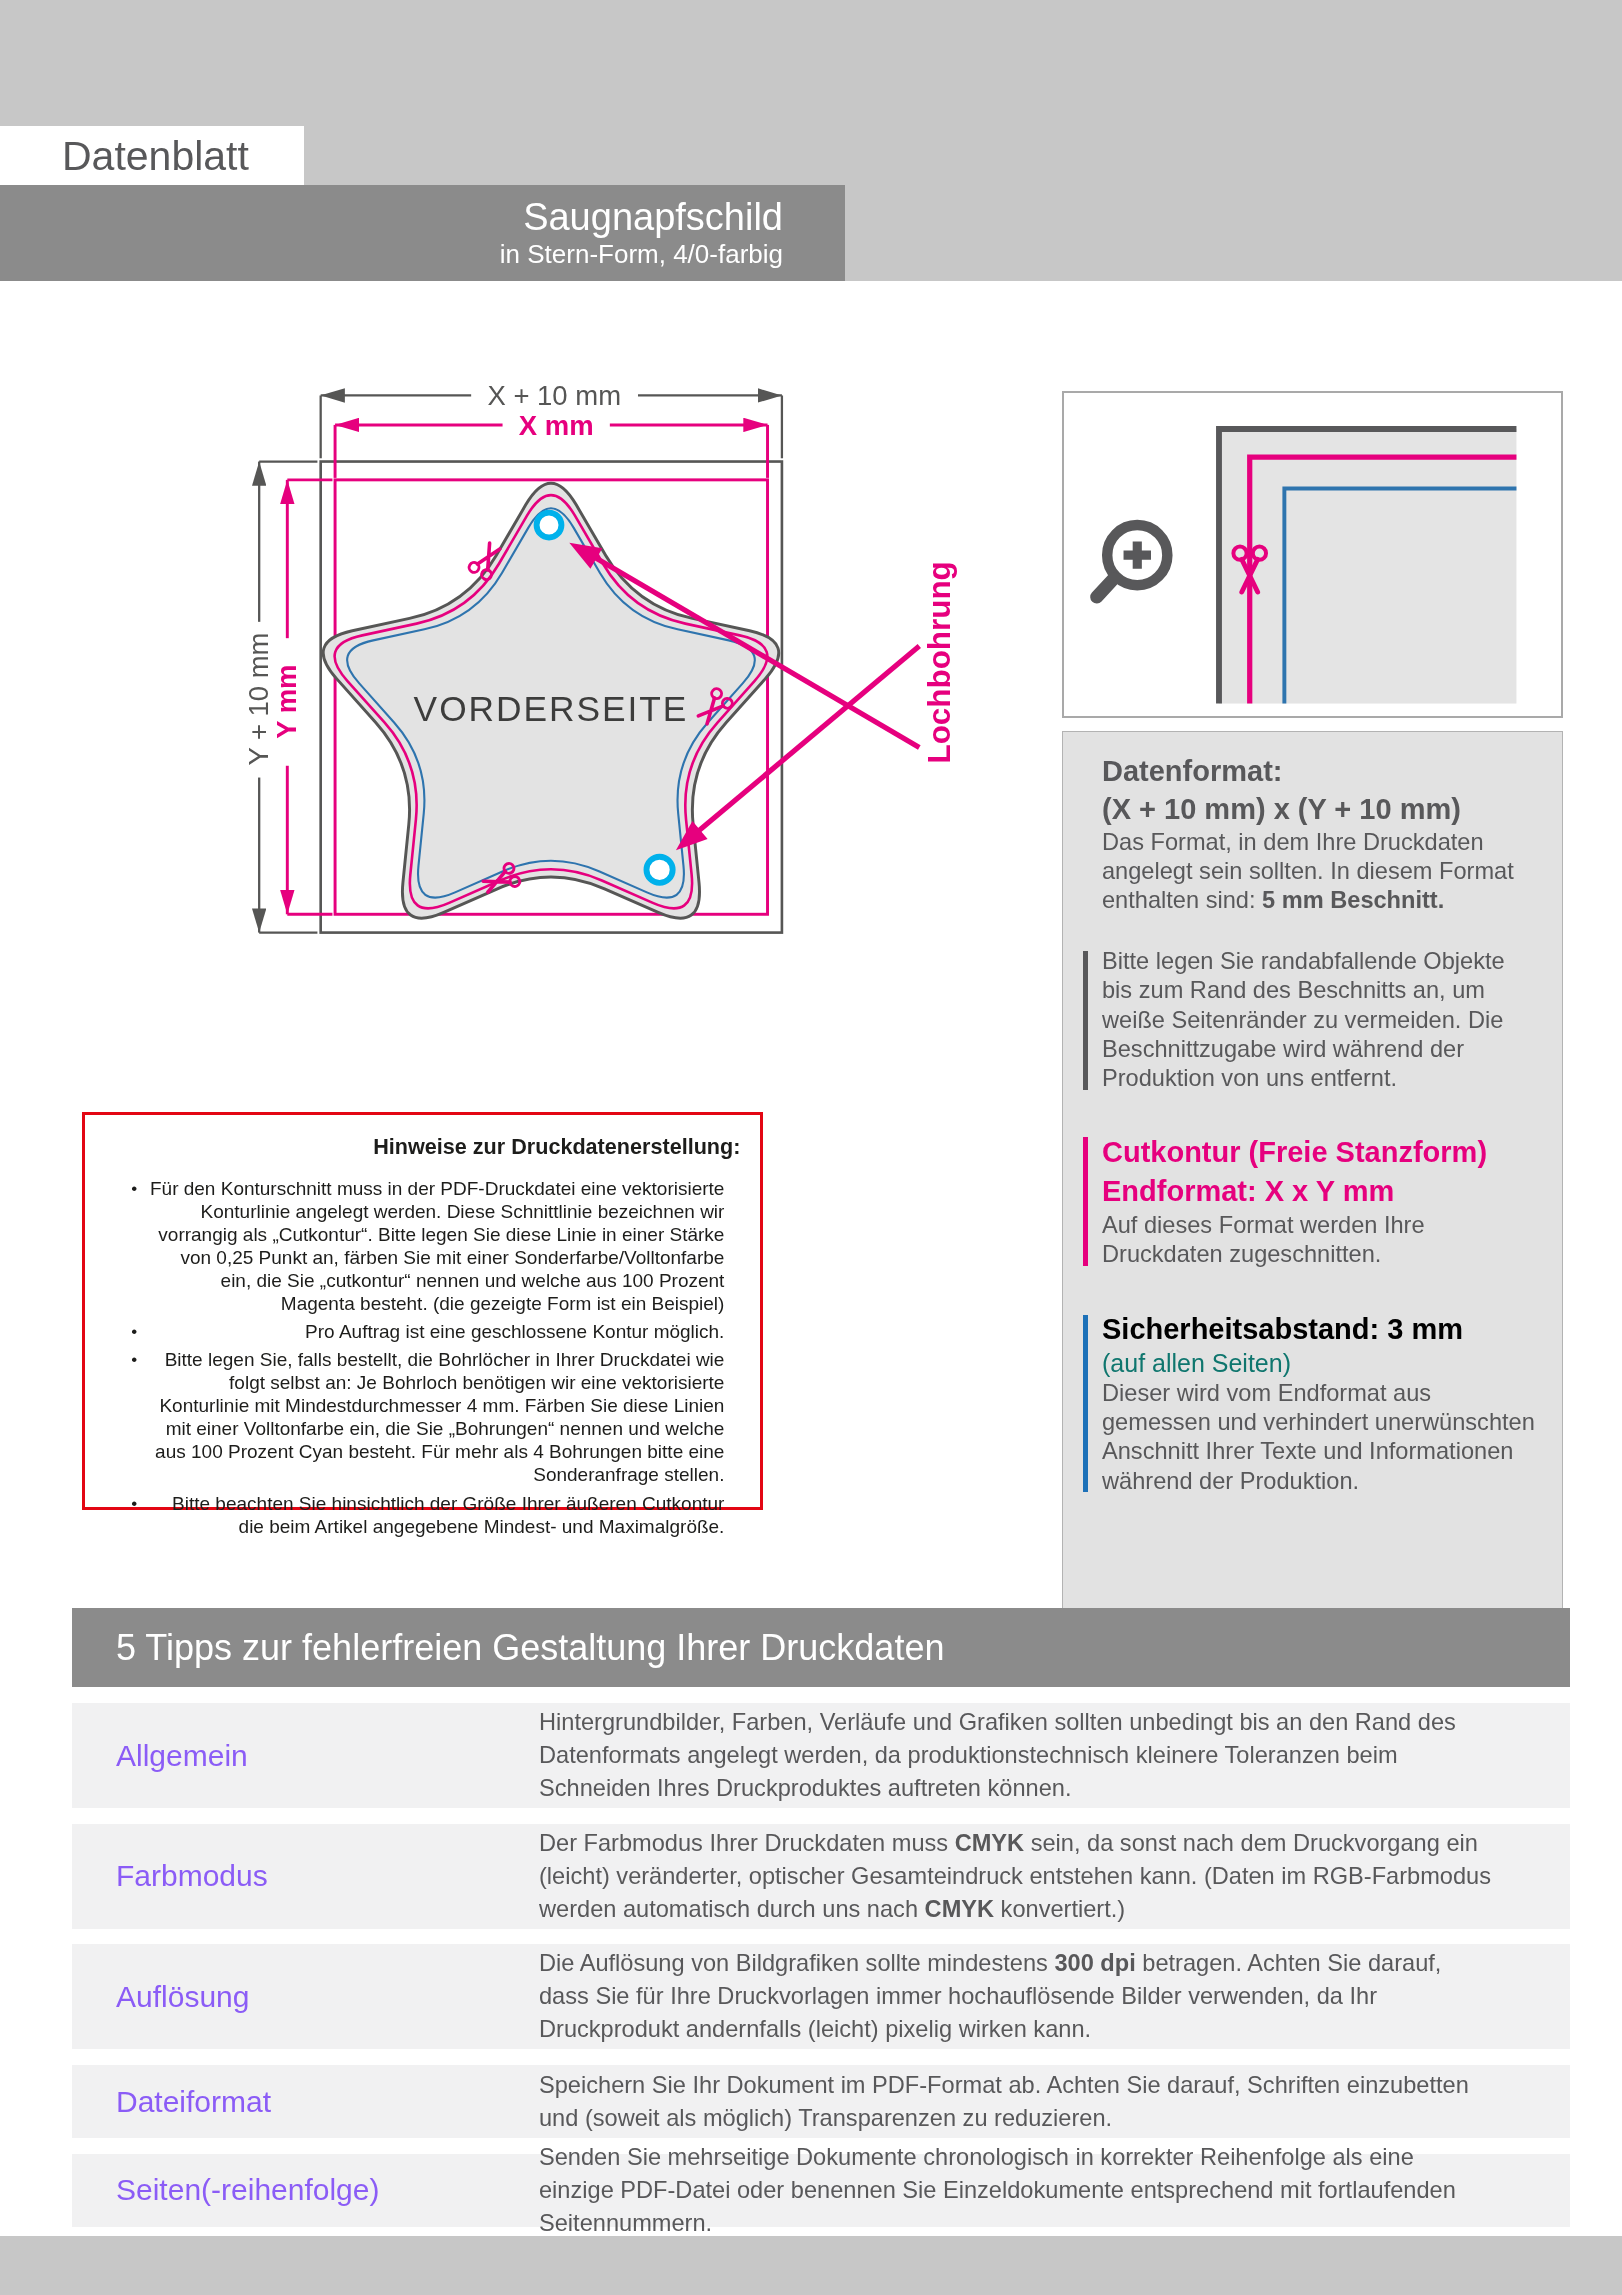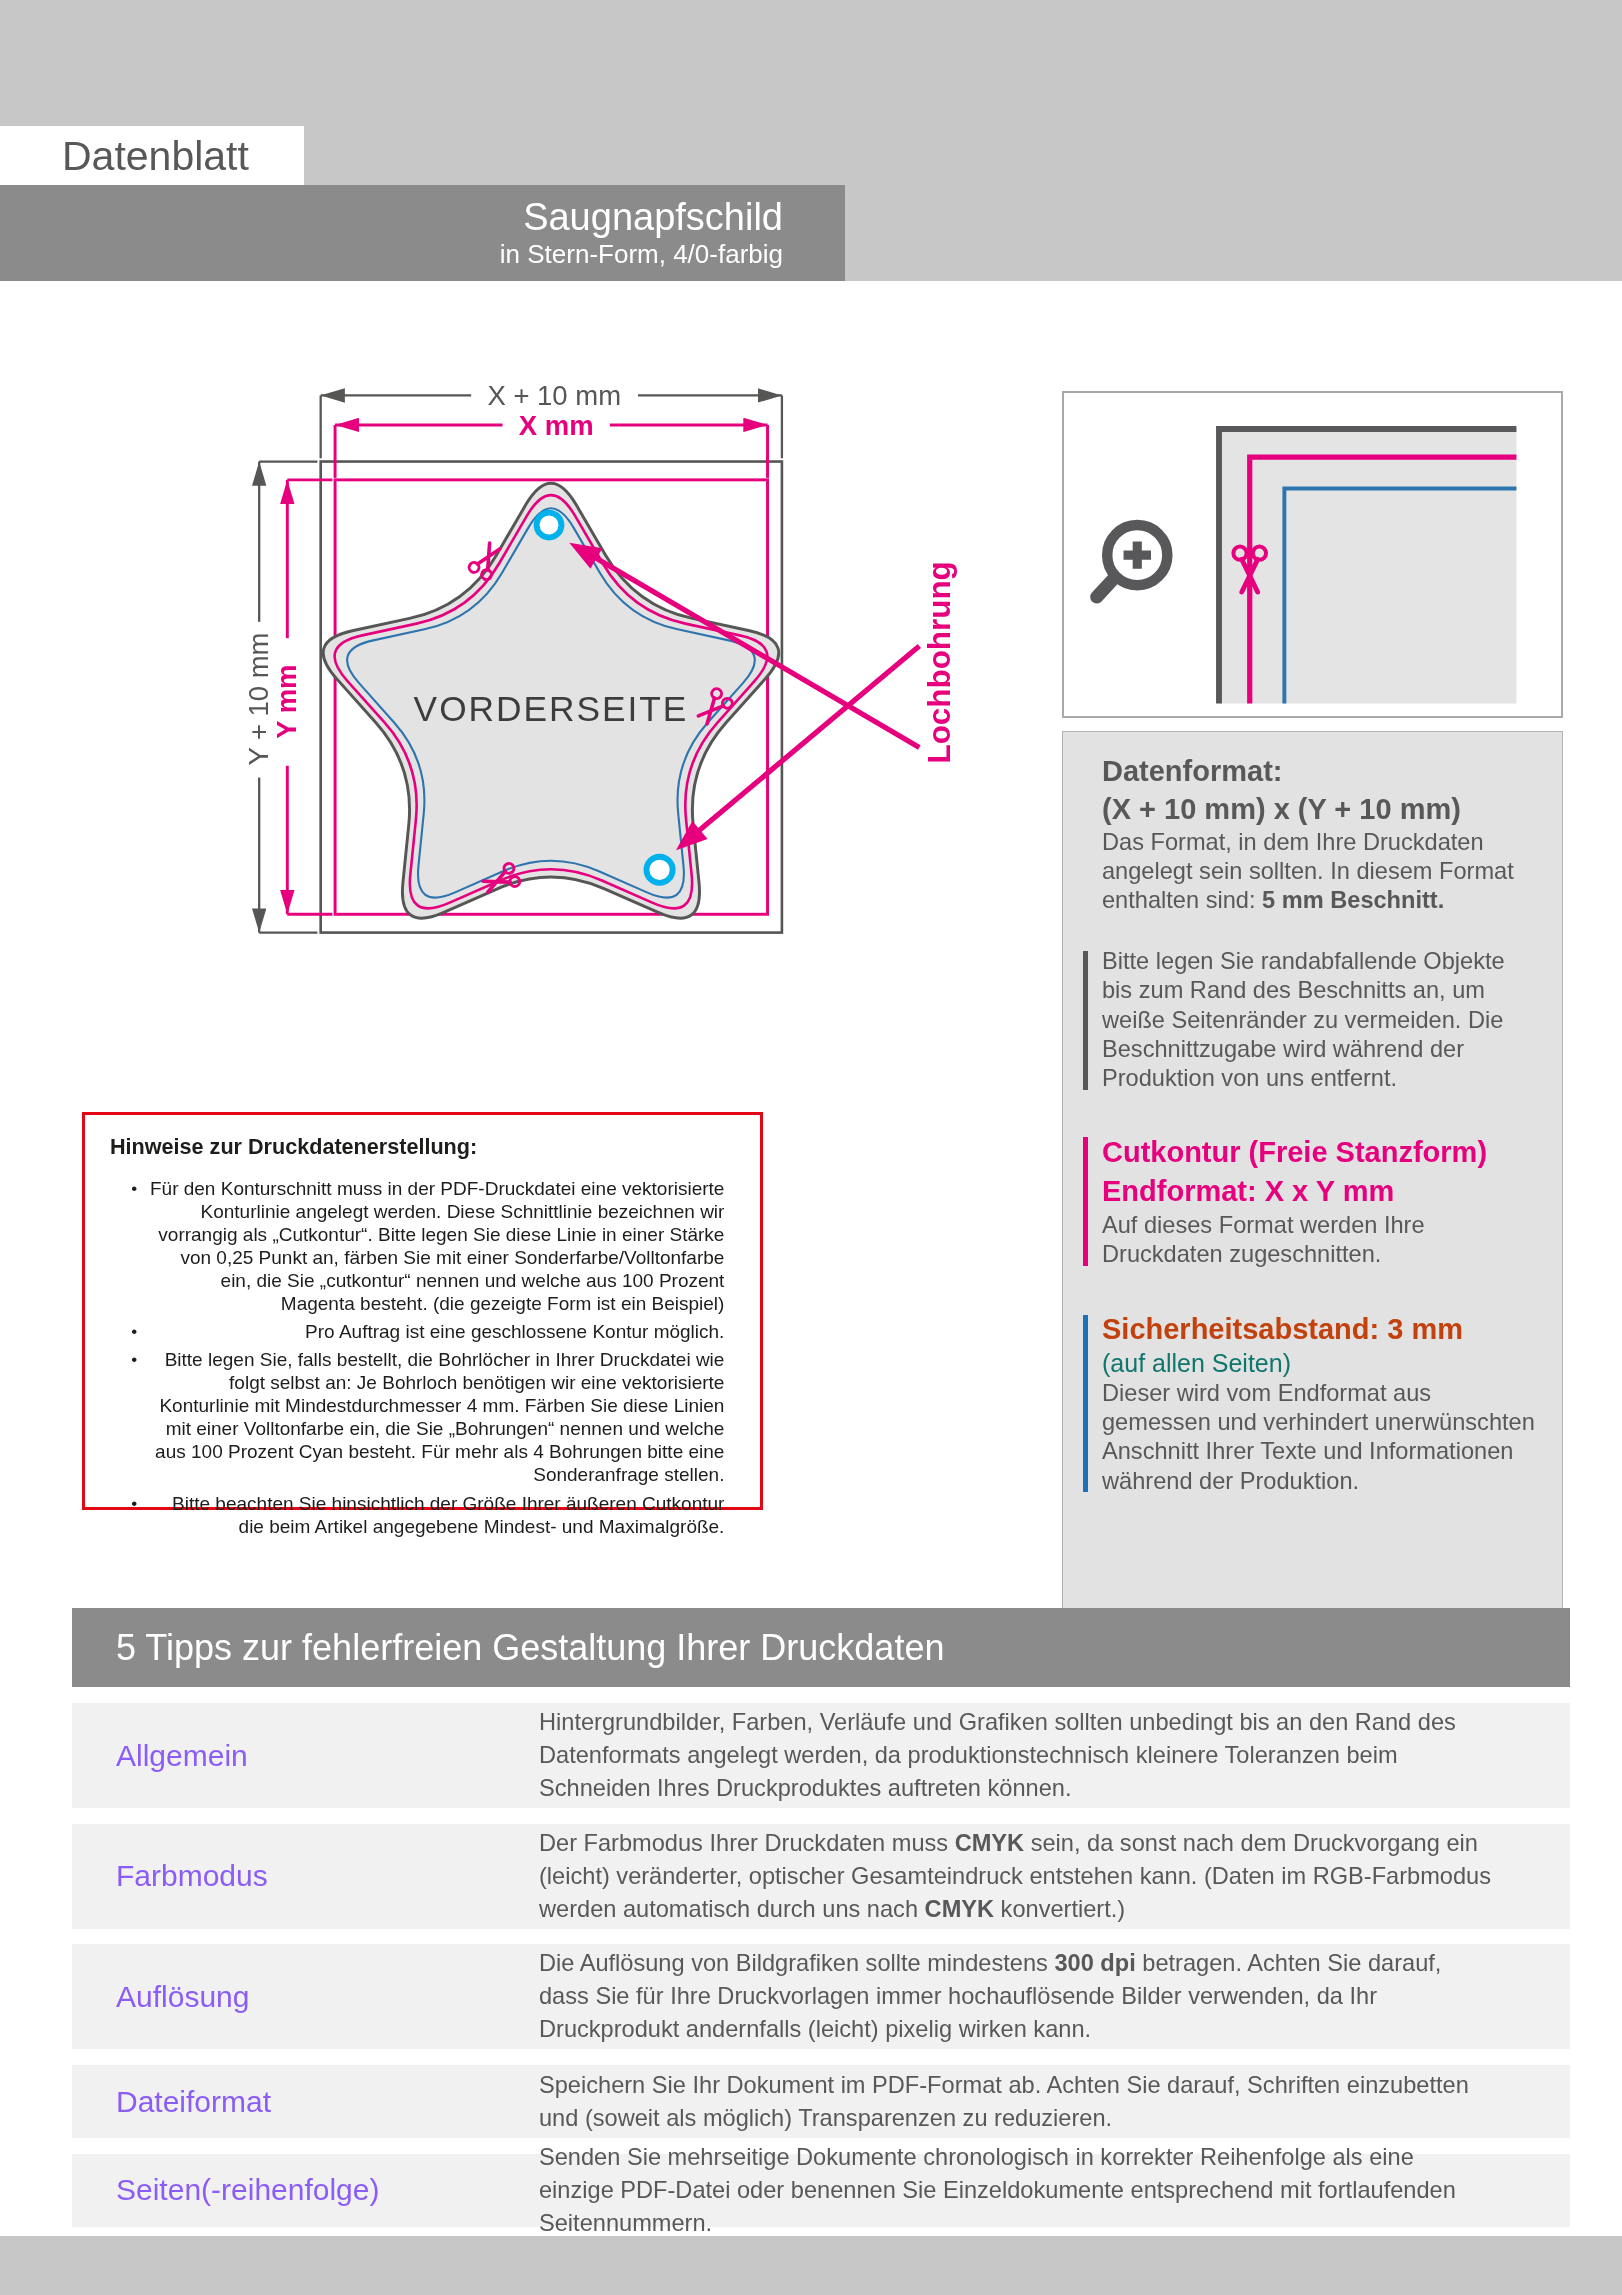--- a/index.html
+++ b/index.html
@@ -23,34 +23,34 @@
 
   
   .panel{left:1062px;top:391px;width:501px;height:327px;background:#fff;
          border:2.6px solid #a9a9a9;box-sizing:border-box;}
 
   
   .infobox{left:1062px;top:731px;width:501px;height:909px;background:#e2e2e2;
            border:1.3px solid #b3b3b3;box-sizing:border-box;padding:19.6px 25px 0 39px;}
   .ib-h{font-size:29px;font-weight:bold;line-height:38px;color:#58585a;}
   .ib-h.mag{color:#e6007e;line-height:39px;}
-  .ib-h.blu{color:#c2410c;line-height:37px;margin-top:24px;}
+  .ib-h.blu{color:#000000;line-height:37px;margin-top:24px;}
   .ib-sub{font-size:25px;line-height:31px;color:#0f766e;}
   .ib-p{font-size:23.6px;line-height:29.4px;color:#58585a;}
   .sect{position:relative;}
   .sect .bar{position:absolute;left:-19px;top:3.9px;bottom:3.9px;width:4.6px;}
   .bar.dark{background:#58585a;}
   .bar.mag{background:#e6007e;}
   .bar.blu{background:#1d71b8;}
   .b{font-weight:bold;}
 
   
   .hints{left:82px;top:1112px;width:681px;height:398px;background:#fff;
          border:3.3px solid #e30613;box-sizing:border-box;padding:17px 19.6px 0 25px;color:#1d1d1b;}
-  .hints .h-title{font-size:21.6px;font-weight:bold;line-height:29px;margin-bottom:16px;}
+  .hints .h-title{font-size:21.6px;font-weight:bold;line-height:29px;margin-bottom:16px;text-align:right;}
   .hints ul{margin:16px;padding:0;list-style:none;text-align:right;}
   .hints li{position:relative;font-size:19px;line-height:23px;padding-left:21px;margin-bottom:5.2px;}
   .hints li:before{content:"•";position:absolute;left:5.2px;top:0;font-size:17px;}
 
   
   .banner{left:72px;top:1608px;width:1498px;height:79px;background:#8b8b8b;color:#fff;
           display:flex;align-items:center;padding-left:44px;box-sizing:border-box;font-size:36px;}
   .tiprows{left:72px;top:1703px;width:1498px;}
   .row{position:relative;background:#f1f1f2;margin-bottom:15.7px;display:flex;align-items:center;}
   .row.h3{height:105px;}

